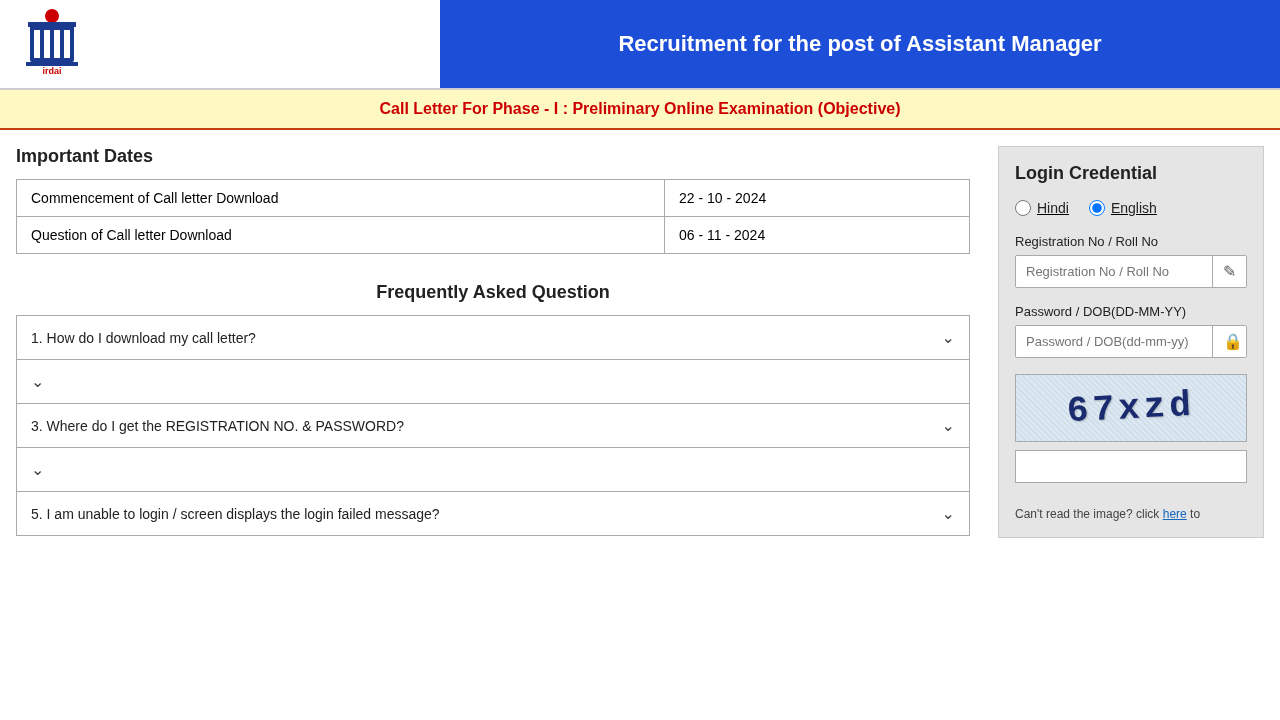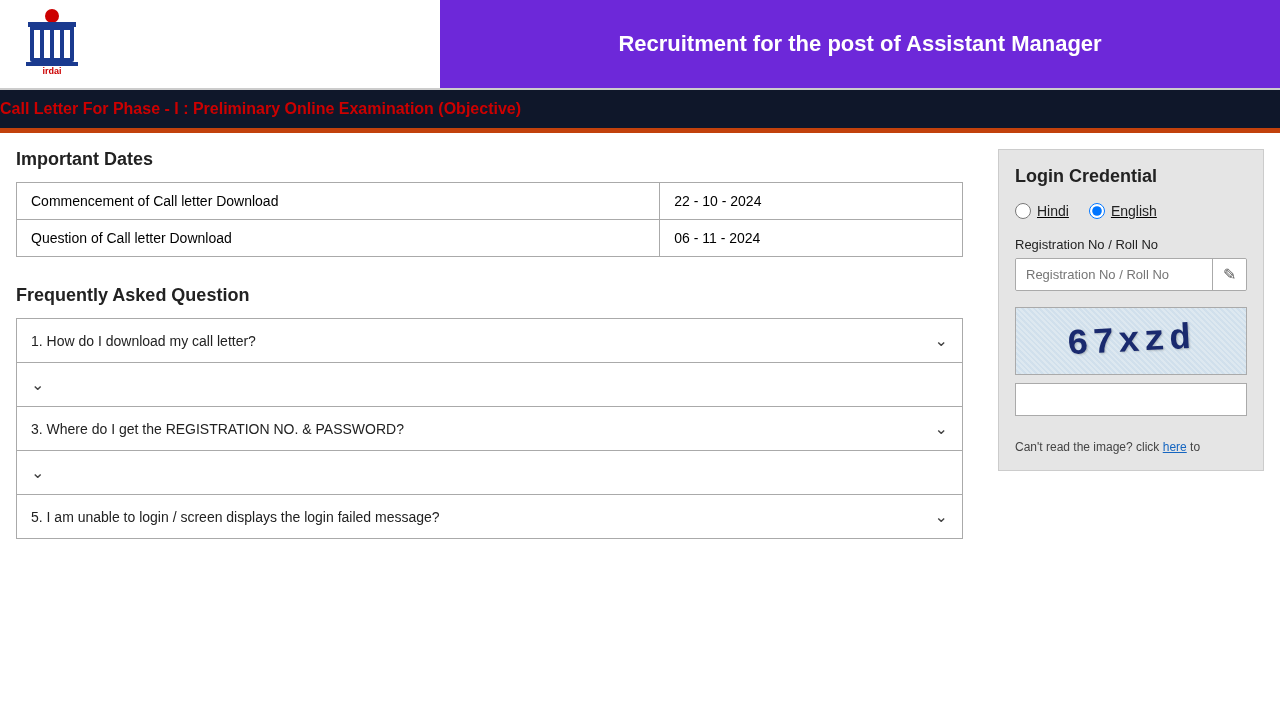--- a/index.html
+++ b/index.html
@@ -27,50 +27,51 @@
       line-height: 1.4;
     }
     .header-eng-title {
       font-size: 13px;
       font-weight: bold;
       color: #222;
       line-height: 1.4;
     }
     .header-right {
       flex: 1;
-      background: #6d28d9;
+      background: #1d4ed8;
       display: flex;
       align-items: center;
       justify-content: center;
       padding: 16px 24px;
     }
     .header-right-text {
       color: #fff;
       font-size: 22px;
       font-weight: bold;
       text-align: center;
     }
 
     
     .sub-header {
-      background: #0f172a;
+      background: #fef9c3;
       padding: 10px 0;
-      border-bottom: 5px solid #c2410c;
+      text-align: center;
+      border-bottom: 2px solid #c2410c;
     }
     .sub-header-text {
       color: #cc0000;
       font-size: 16px;
       font-weight: bold;
     }
 
     
     .main-container {
       display: flex;
       padding: 16px 0 16px 0;
-      gap: 11px;
+      gap: 4px;
     }
 
     .left-panel {
       flex: 1;
       padding: 0 16px;
     }
 
     .right-panel {
       width: 290px;
       flex-shrink: 0;
@@ -98,20 +99,21 @@
     }
     .dates-table .date-label { width: 68%; }
     .dates-table .date-value { width: 32%; }
 
     
     .faq-title {
       font-size: 18px;
       font-weight: bold;
       color: #222;
       margin-bottom: 12px;
+      text-align: center;
     }
 
     .faq-item {
       border: 1px solid #aaa;
       margin-bottom: -1px;
       padding: 12px 14px;
       display: flex;
       justify-content: space-between;
       align-items: center;
       cursor: pointer;
@@ -358,20 +360,27 @@
       </div>
 
       <div class="form-group">
         <label class="form-label">Registration No / Roll No</label>
         <div class="input-wrapper">
           <input type="text" placeholder="Registration No / Roll No" style="">
           <span class="input-icon">✎</span>
         </div>
       </div>
 
+      <div class="form-group">
+        <label class="form-label">Password / DOB(DD-MM-YY)</label>
+        <div class="input-wrapper">
+          <input type="password" placeholder="Password / DOB(dd-mm-yy)" style="">
+          <span class="input-icon">🔒</span>
+        </div>
+      </div>
 
       <div class="captcha-box">
         <div class="captcha-image">
           <div class="captcha-noise"></div>
           <span class="captcha-text">67xzd</span>
         </div>
         <div class="captcha-input-row">
           <input type="text" placeholder="" style="">
         </div>
       </div>

